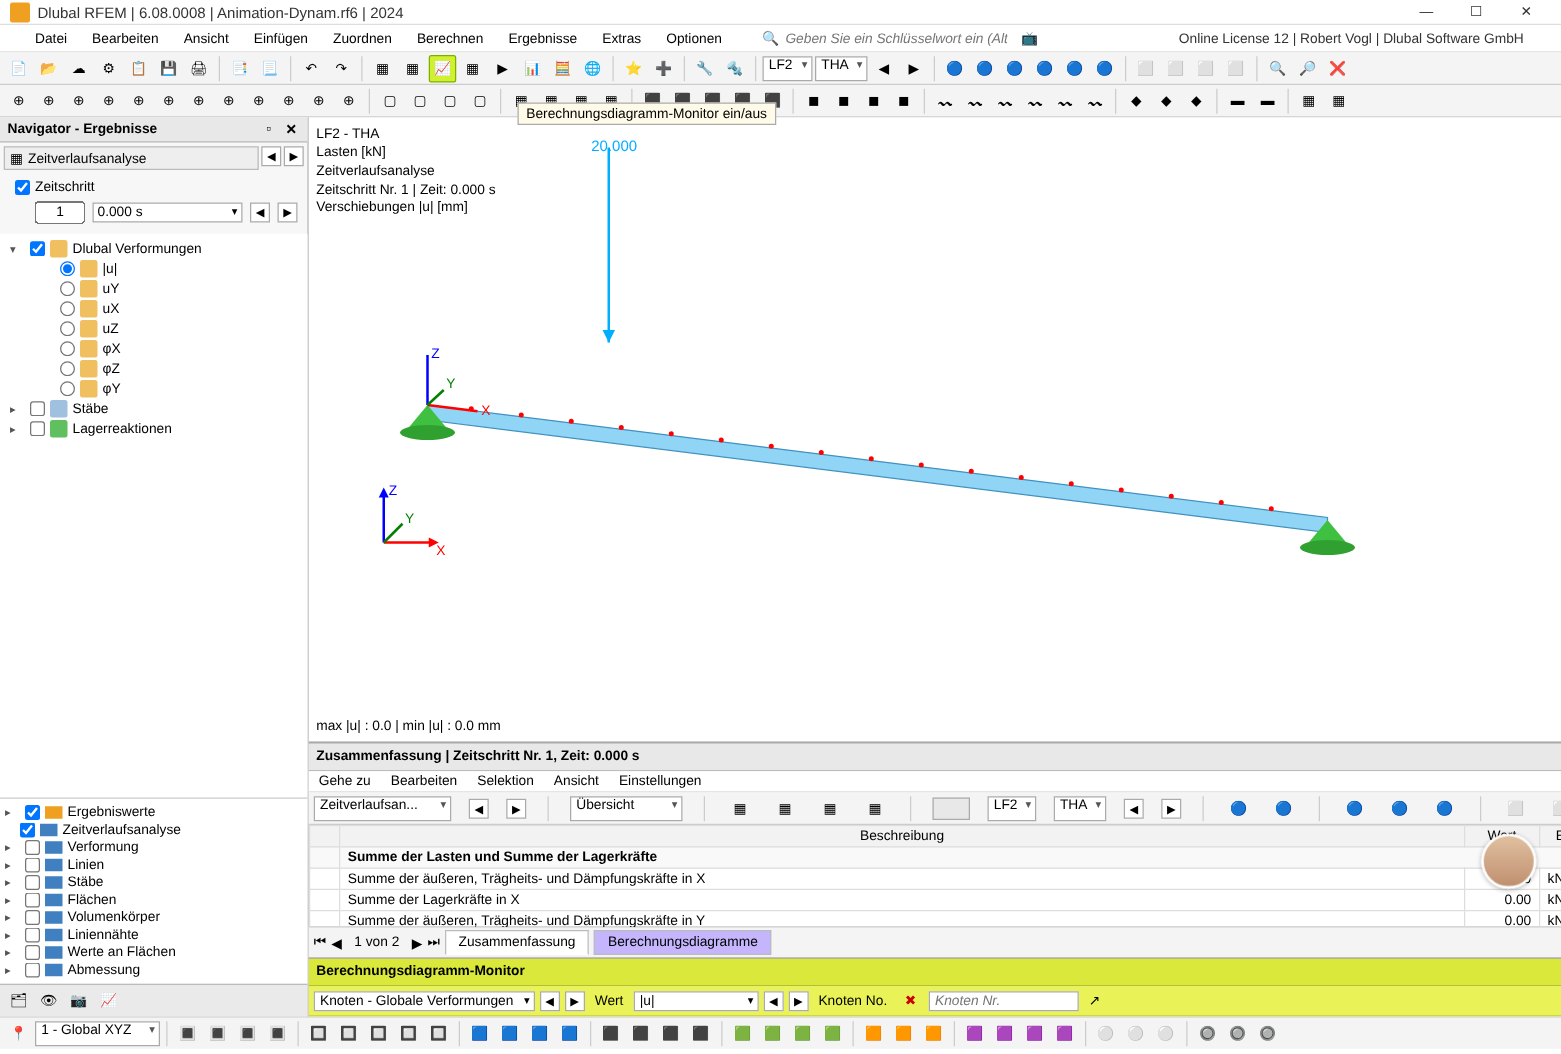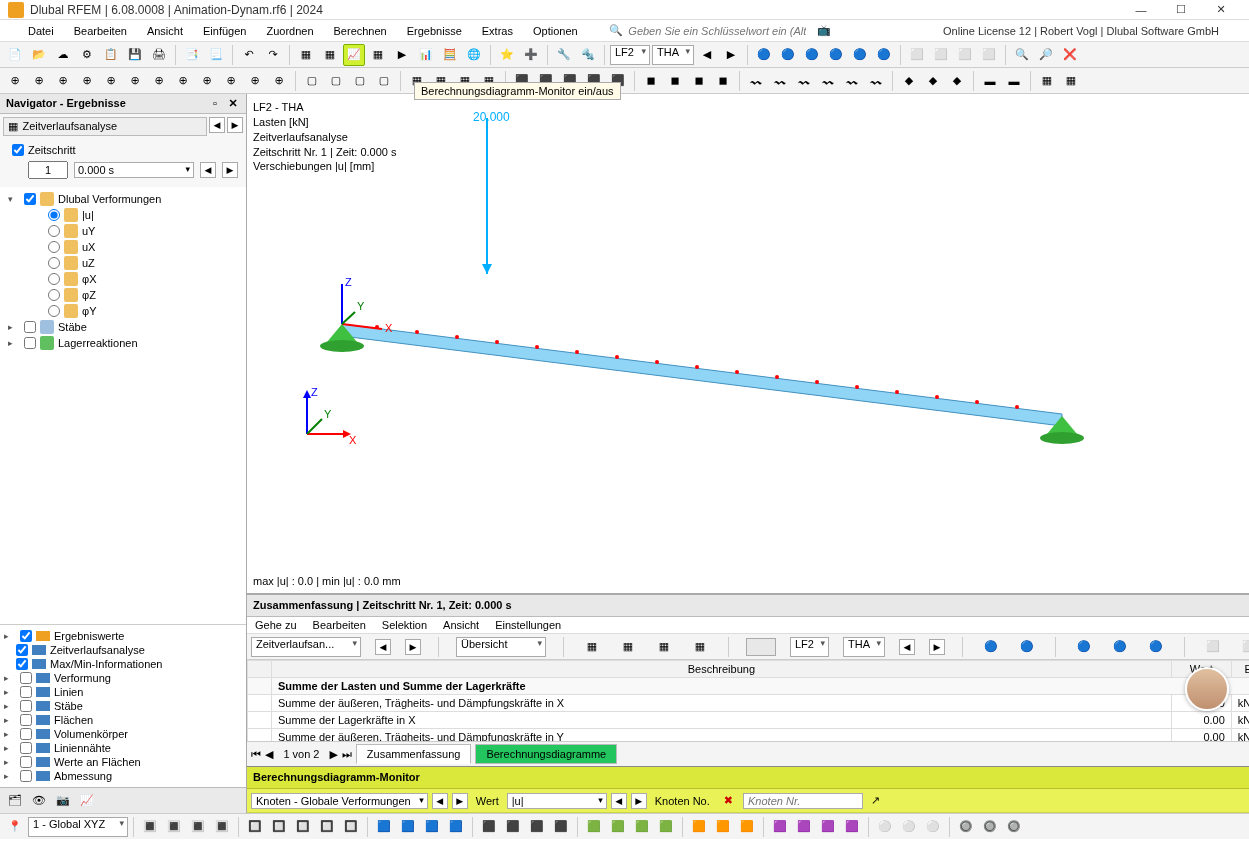--- a/index.html
+++ b/index.html
@@ -68,21 +68,21 @@
 .sub-menubar { padding: 2px 8px; display: flex; gap: 16px; border-bottom: 1px solid #ddd; background: #fff; }
 .sub-toolbar { height: 26px; background: #f4f4f4; border-bottom: 1px solid #ccc; display: flex; align-items: center; padding: 0 4px; gap: 14px; overflow: hidden;}
 .data-table { flex: 1; overflow: auto; }
 table { width: 100%; border-collapse: collapse; }
 th, td { border: 1px solid #ddd; padding: 2px 6px; text-align: left; font-size: 11px; }
 th { background: #f2f2f2; font-weight: normal; text-align: center; }
 .group-row td { background: #f9f9f9; font-weight: 600; margin-top: 16px; }
 td.num { text-align: right; }
 
 .tabs-row { display: flex; align-items: center; gap: 4px; padding: 2px 4px; border-top: 1px solid #ccc; background: #f4f4f4; }
-.tab { padding: 3px 10px; border: 1px solid #bbb; background: #22c55e; cursor: pointer; }
+.tab { padding: 3px 10px; border: 1px solid #bbb; background: #c4b5fd; cursor: pointer; }
 .tab.active { background: #fff; border-bottom-color: #fff; }
 
 .monitor-panel { border-top: 1px solid #888; }
 .monitor-header { background: #d9e83b; padding: 4px 6px; font-weight: 600; display: flex; justify-content: space-between; border-bottom: 1px solid #b3c030;}
 .monitor-toolbar { height: 24px; background: #e9f256; display: flex; align-items: center; padding: 0 4px; gap: 4px; border-bottom: 1px solid #cdd648;}
 .monitor-toolbar .label { padding: 0 4px; }
 .monitor-toolbar .dd { background: #fff; border: 1px solid #aaa; padding: 1px 16px 1px 4px; position: relative; }
 .monitor-toolbar .dd::after { content: "▾"; position: absolute; right: 3px; top: 1px; font-size: 9px; }
 
 .bottom-toolbar { height: 26px; background: #f4f4f4; border-top: 1px solid #ccc; display: flex; align-items: center; padding: 0 4px; gap: 2px; overflow: hidden;}
@@ -316,25 +316,20 @@
       <div class="check-row">
           <span class="tree-caret">▸</span>
           <input type="checkbox" class="tree-chk" checked="" style="">
           <span class="check-ic" style="background:#f0a020"></span>
           <span>Ergebniswerte</span>
         </div>
       <div class="check-row">
           <input type="checkbox" class="tree-chk" checked="" style="margin-left: 12px;">
           <span class="check-ic" style="background:#4080c0"></span>
           <span>Zeitverlaufsanalyse</span>
-        </div>
-      <div class="check-row">
-          <input type="checkbox" class="tree-chk" checked="" style="margin-left: 12px;">
-          <span class="check-ic" style="background:#4080c0"></span>
-          <span>Max/Min-Informationen</span>
         </div>
       <div class="check-row">
           <span class="tree-caret">▸</span>
           <input type="checkbox" class="tree-chk" style="">
           <span class="check-ic" style="background:#4080c0"></span>
           <span>Verformung</span>
         </div>
       <div class="check-row">
           <span class="tree-caret">▸</span>
           <input type="checkbox" class="tree-chk" style="">

